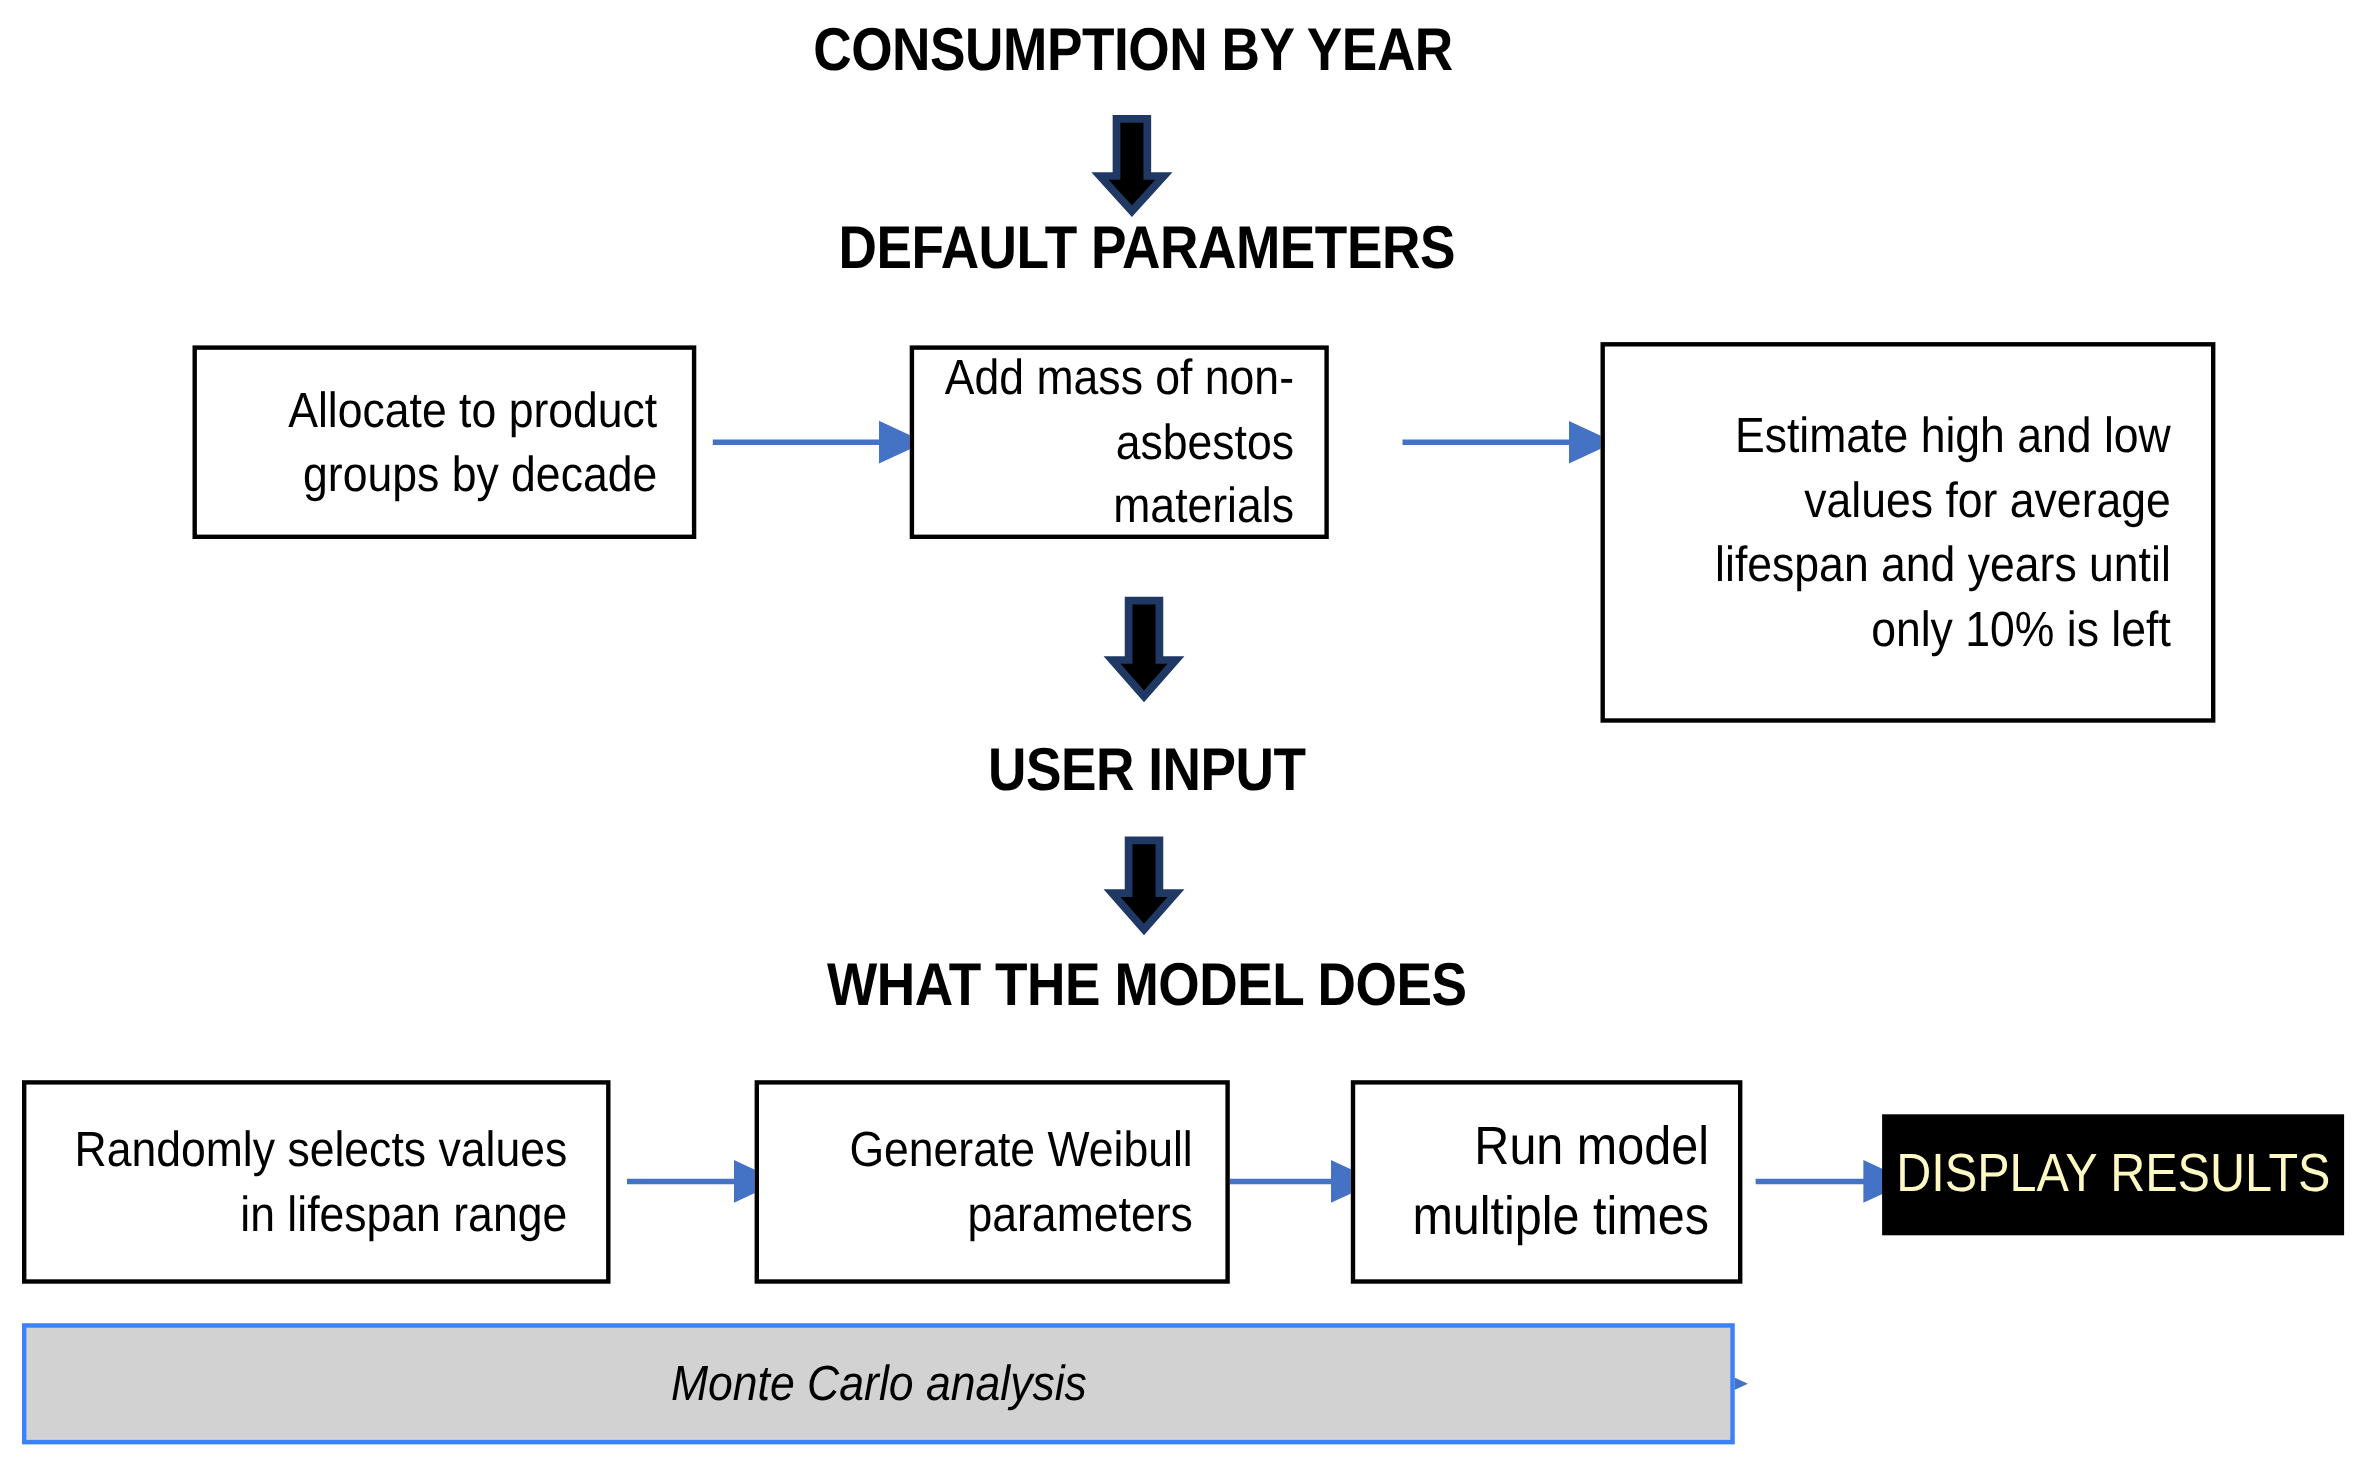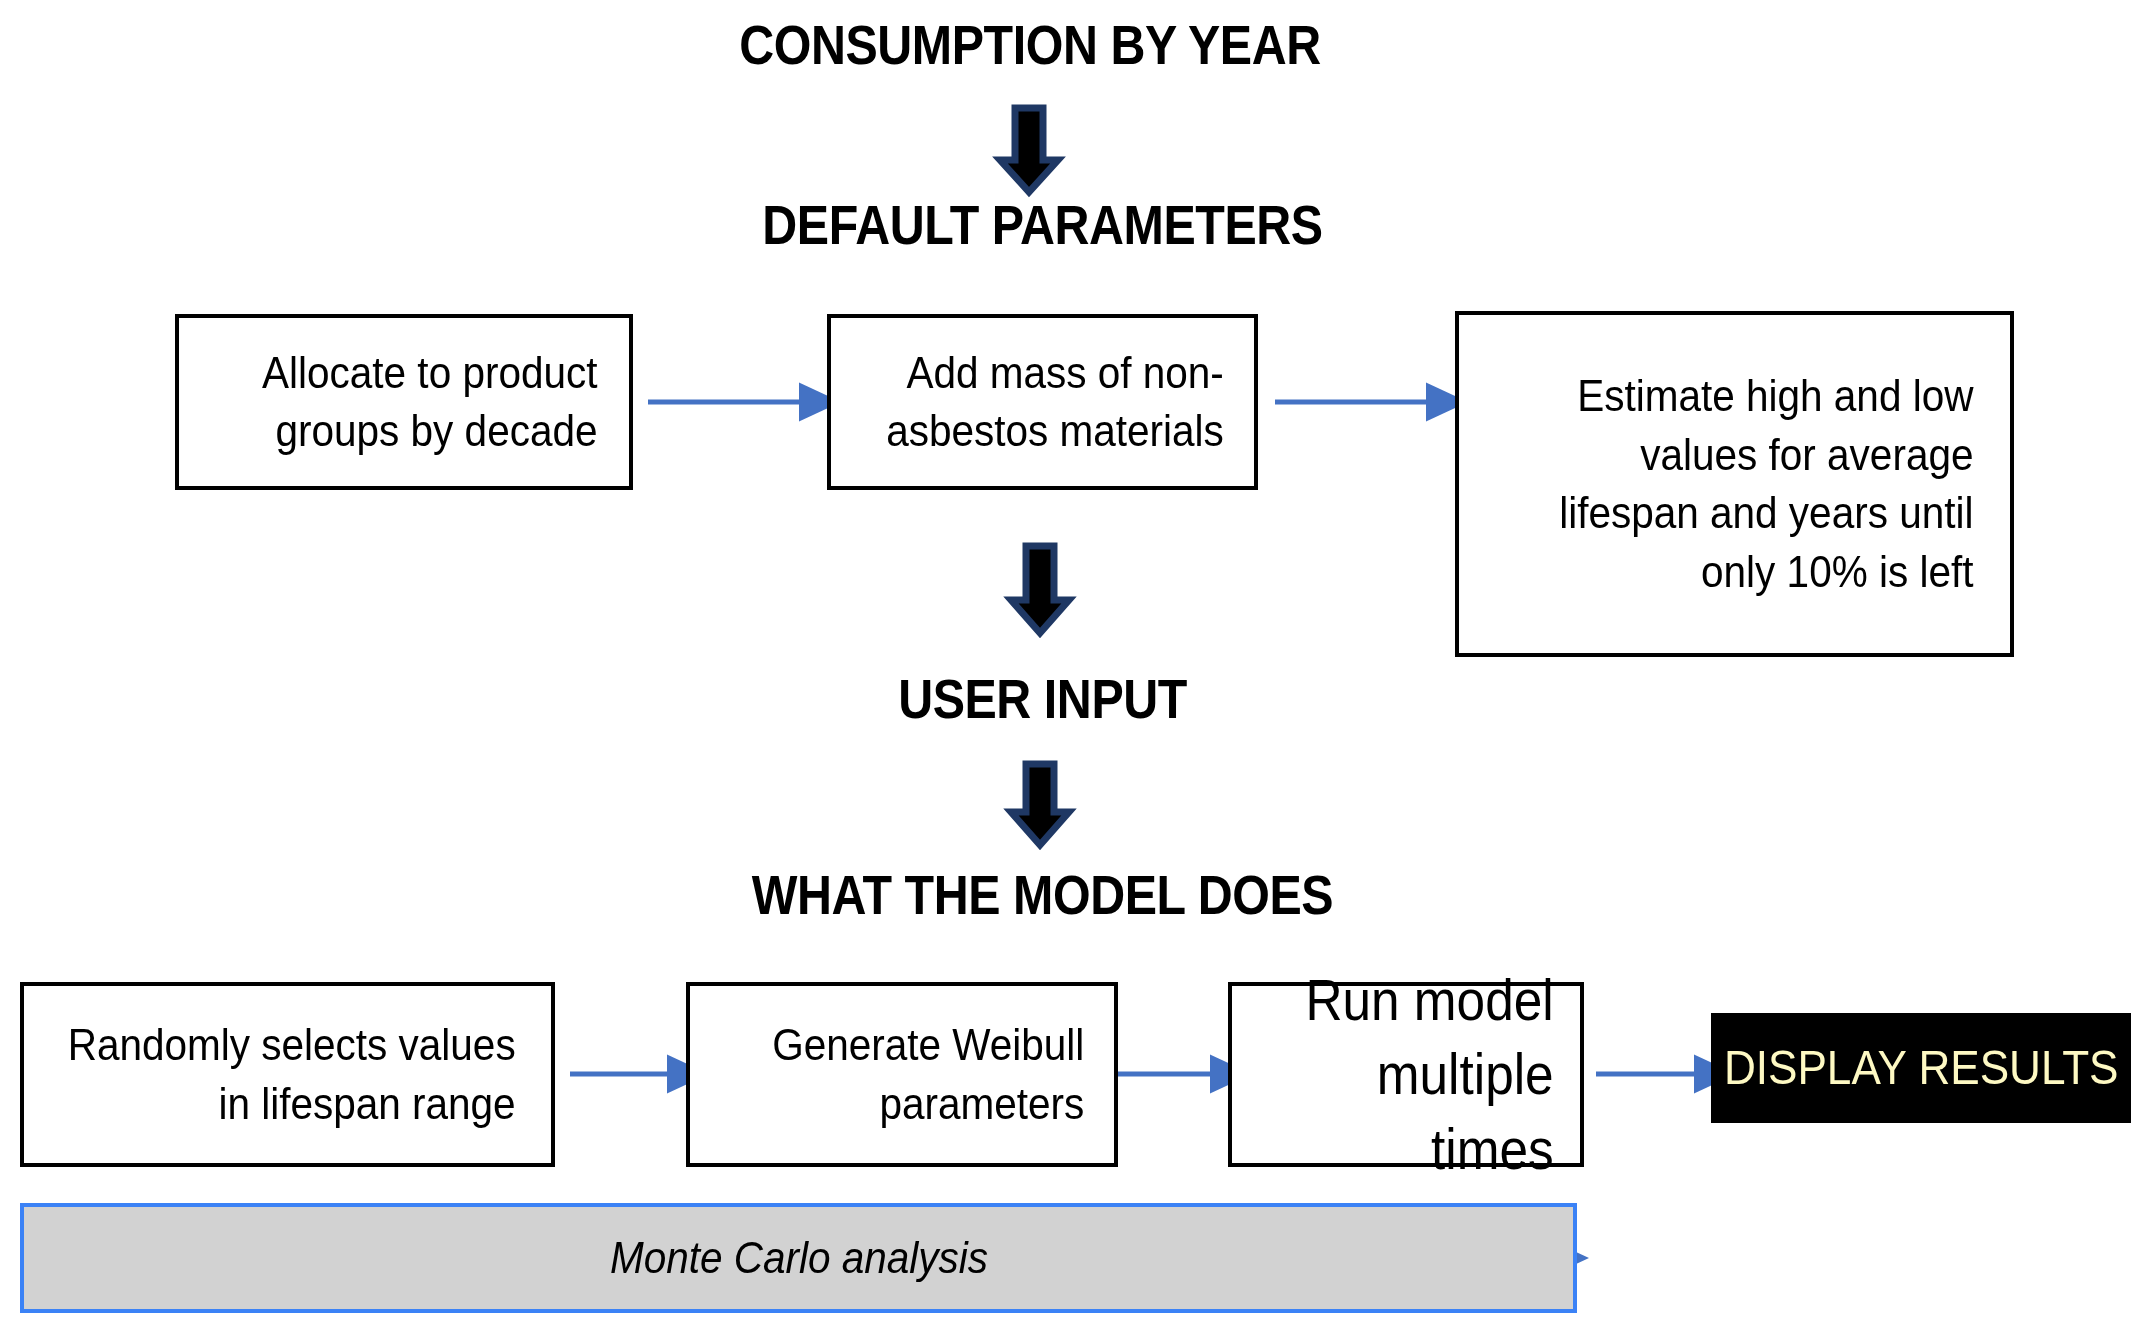--- a/index.html
+++ b/index.html
@@ -156,37 +156,37 @@
   <div class="section-heading" style="left:0; top:198px; width:2085px; font-size:55px;">DEFAULT PARAMETERS</div>
 
   <div class="section-heading" style="left:0; top:672px; width:2085px; font-size:55px;">USER INPUT</div>
 
   <div class="section-heading" style="left:0; top:868px; width:2085px; font-size:55px;">WHAT THE MODEL DOES</div>
 
   <div class="proc-box" style="left:175px; top:314px; width:458px; height:176px; font-size:45px;">
     <span class="txt">Allocate to product groups by decade</span>
   </div>
 
-  <div class="proc-box" style="left:827px; top:314px; width:431px; height:176px; font-size:45px;">
+  <div class="proc-box" style="left:827px; top:314px; width:381px; height:176px; font-size:45px;">
     <span class="txt">Add mass of non-asbestos materials</span>
   </div>
 
   <div class="proc-box" style="left:1455px; top:311px; width:559px; height:346px; font-size:45px;">
     <span class="txt">Estimate high and low values for average lifespan and years until only 10% is left</span>
   </div>
 
   <div class="proc-box" style="left:20px; top:982px; width:535px; height:185px; font-size:45px;">
     <span class="txt">Randomly selects values in lifespan range</span>
   </div>
 
   <div class="proc-box" style="left:686px; top:982px; width:432px; height:185px; font-size:45px;padding-left:11px;">
     <span class="txt">Generate Weibull parameters</span>
   </div>
 
-  <div class="proc-box" style="left:1228px; top:982px; width:356px; height:185px; font-size:57px;">
+  <div class="proc-box" style="left:1228px; top:982px; width:356px; height:185px; font-size:49px;">
     <span class="txt">Run model multiple times</span>
   </div>
 
   <div class="terminal-box" style="left:1711px; top:1013px; width:420px; height:110px; font-size:49px;">
     <span class="txt">DISPLAY RESULTS</span>
   </div>
 
   <div class="mc-band" style="left:20px; top:1203px; width:1557px; height:110px;">
     <span class="mc-label" style="font-size:45px;">Monte Carlo analysis</span>
   </div>

